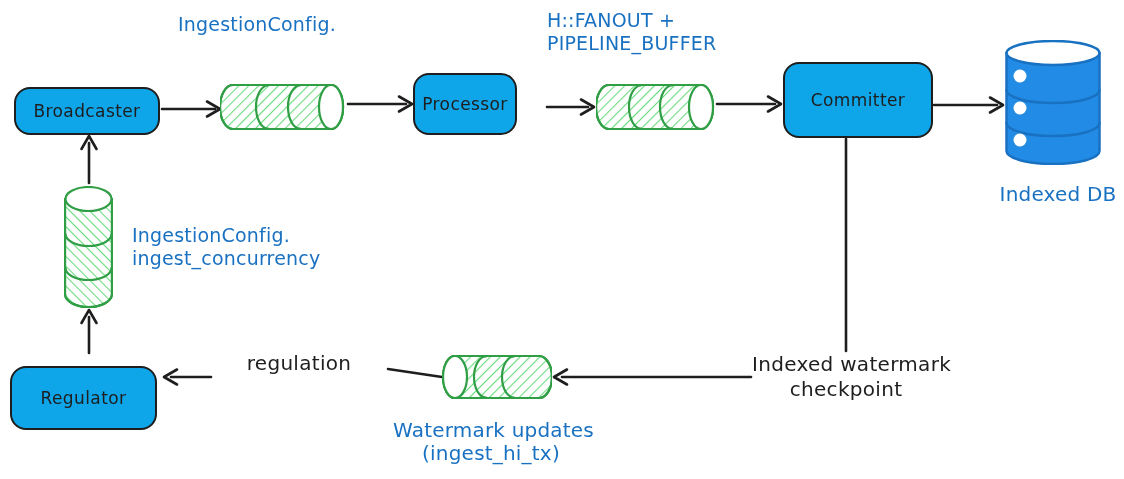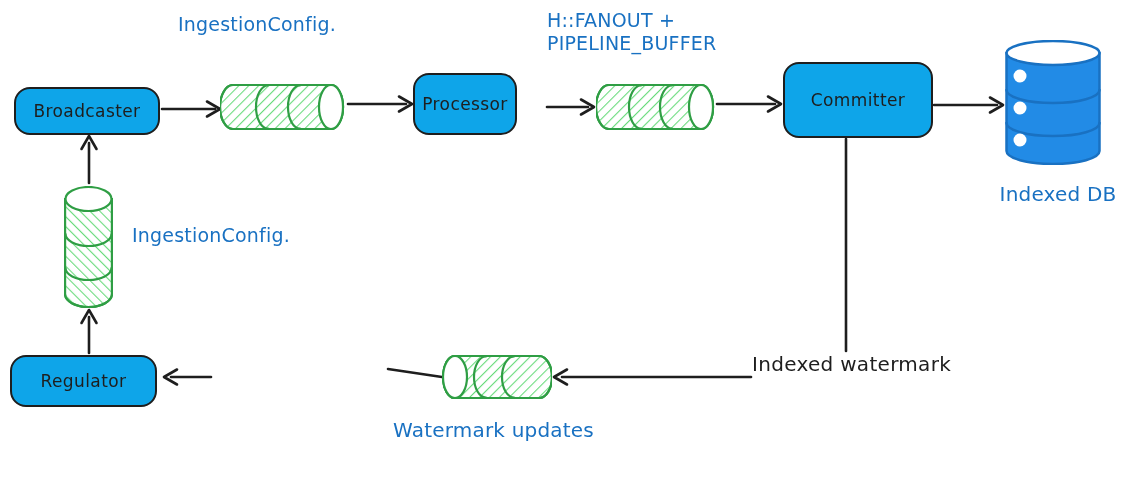--- a/index.html
+++ b/index.html
@@ -33,21 +33,21 @@
     display: flex;
     align-items: center;
     justify-content: center;
     font-size: 17px;
     letter-spacing: 0.4px;
     color: var(--line-black, #1e1e1e);
   }
   #node-broadcaster { left: 14px;  top: 87px;  width: 146px; height: 48px; }
   #node-processor   { left: 413px; top: 73px;  width: 104px; height: 62px; }
   #node-committer   { left: 783px; top: 62px;  width: 150px; height: 76px; }
-  #node-regulator   { left: 10px;  top: 355px; width: 147px; height: 52px; }
+  #node-regulator   { left: 10px;  top: 366px; width: 147px; height: 64px; }
 
   .cyl { position: absolute; }
   #cyl-checkpoint  { left: 220px; top: 84px;  }
   #cyl-pipeline    { left: 596px; top: 84px;  }
   #cyl-watermark   { left: 442px; top: 355px; }
   #cyl-concurrency { left: 64px;  top: 186px; }
   #db-indexed      { position: absolute; left: 1005px; top: 40px; }
 
   .q-outline { stroke: var(--queue-stroke-green, #2f9e44); stroke-width: 2.2; stroke-linecap: round; }
   .hatch-line { stroke: var(--queue-hatch-green, #69db7c); stroke-width: 2.2; }
@@ -197,27 +197,31 @@
 
   <div class="blue-label" id="lbl-checkpoint">
     <div>IngestionConfig.</div>
   </div>
   <div class="blue-label" id="lbl-fanout">
     <div>H::FANOUT +</div>
     <div>PIPELINE_BUFFER</div>
   </div>
   <div class="blue-label" id="lbl-concurrency">
     <div>IngestionConfig.</div>
+    <div>ingest_concurrency</div>
   </div>
   <div class="blue-label" id="lbl-indexed-db">
     <span>Indexed DB</span>
   </div>
   <div class="blue-label" id="lbl-watermark-updates">
     <div>Watermark updates</div>
+    <div>(ingest_hi_tx)</div>
   </div>
 
   <div class="black-label" id="lbl-watermark-based">
+    <div>regulation</div>
   </div>
   <div class="black-label" id="lbl-update-watermark">
     <div>Indexed watermark</div>
+    <div>checkpoint</div>
   </div>
 
 </div>
 
 </body></html>

